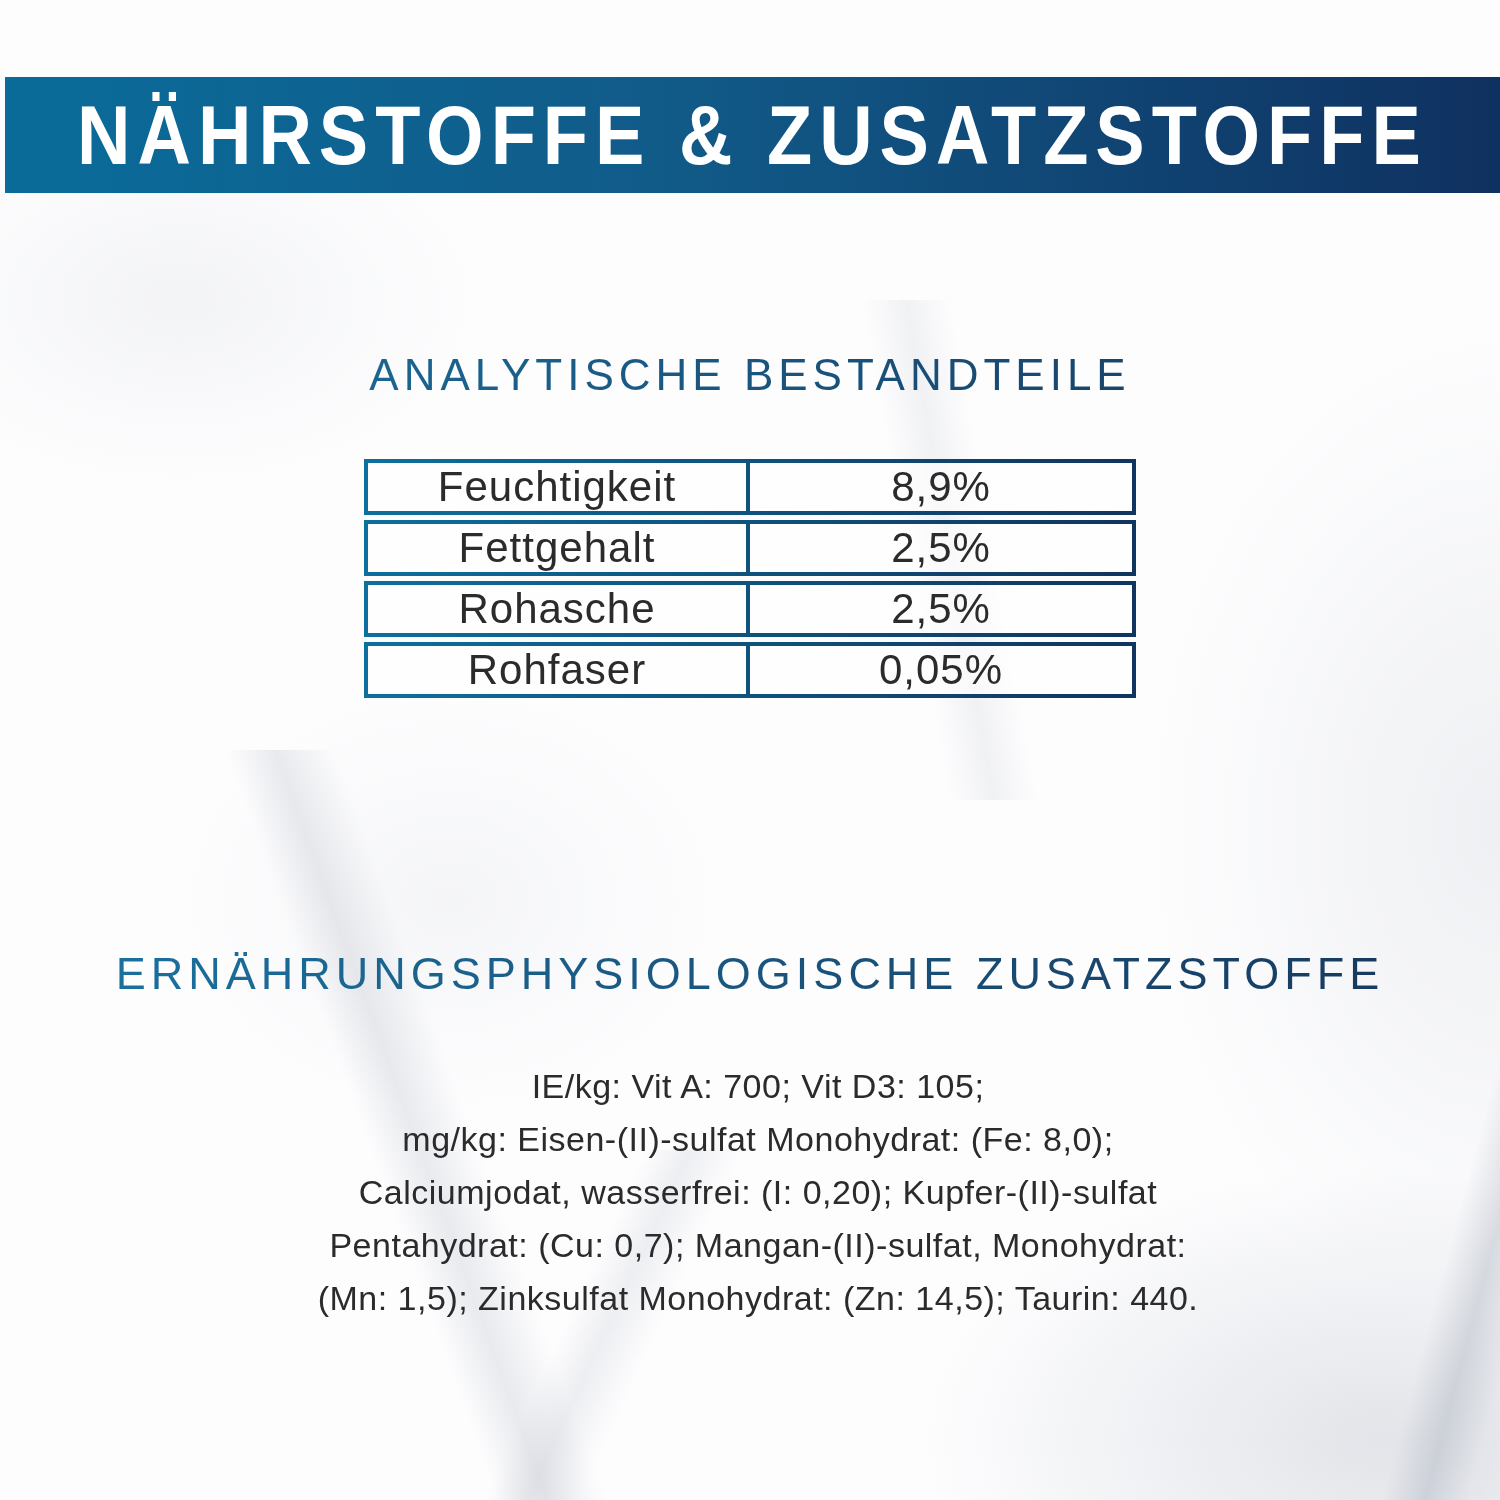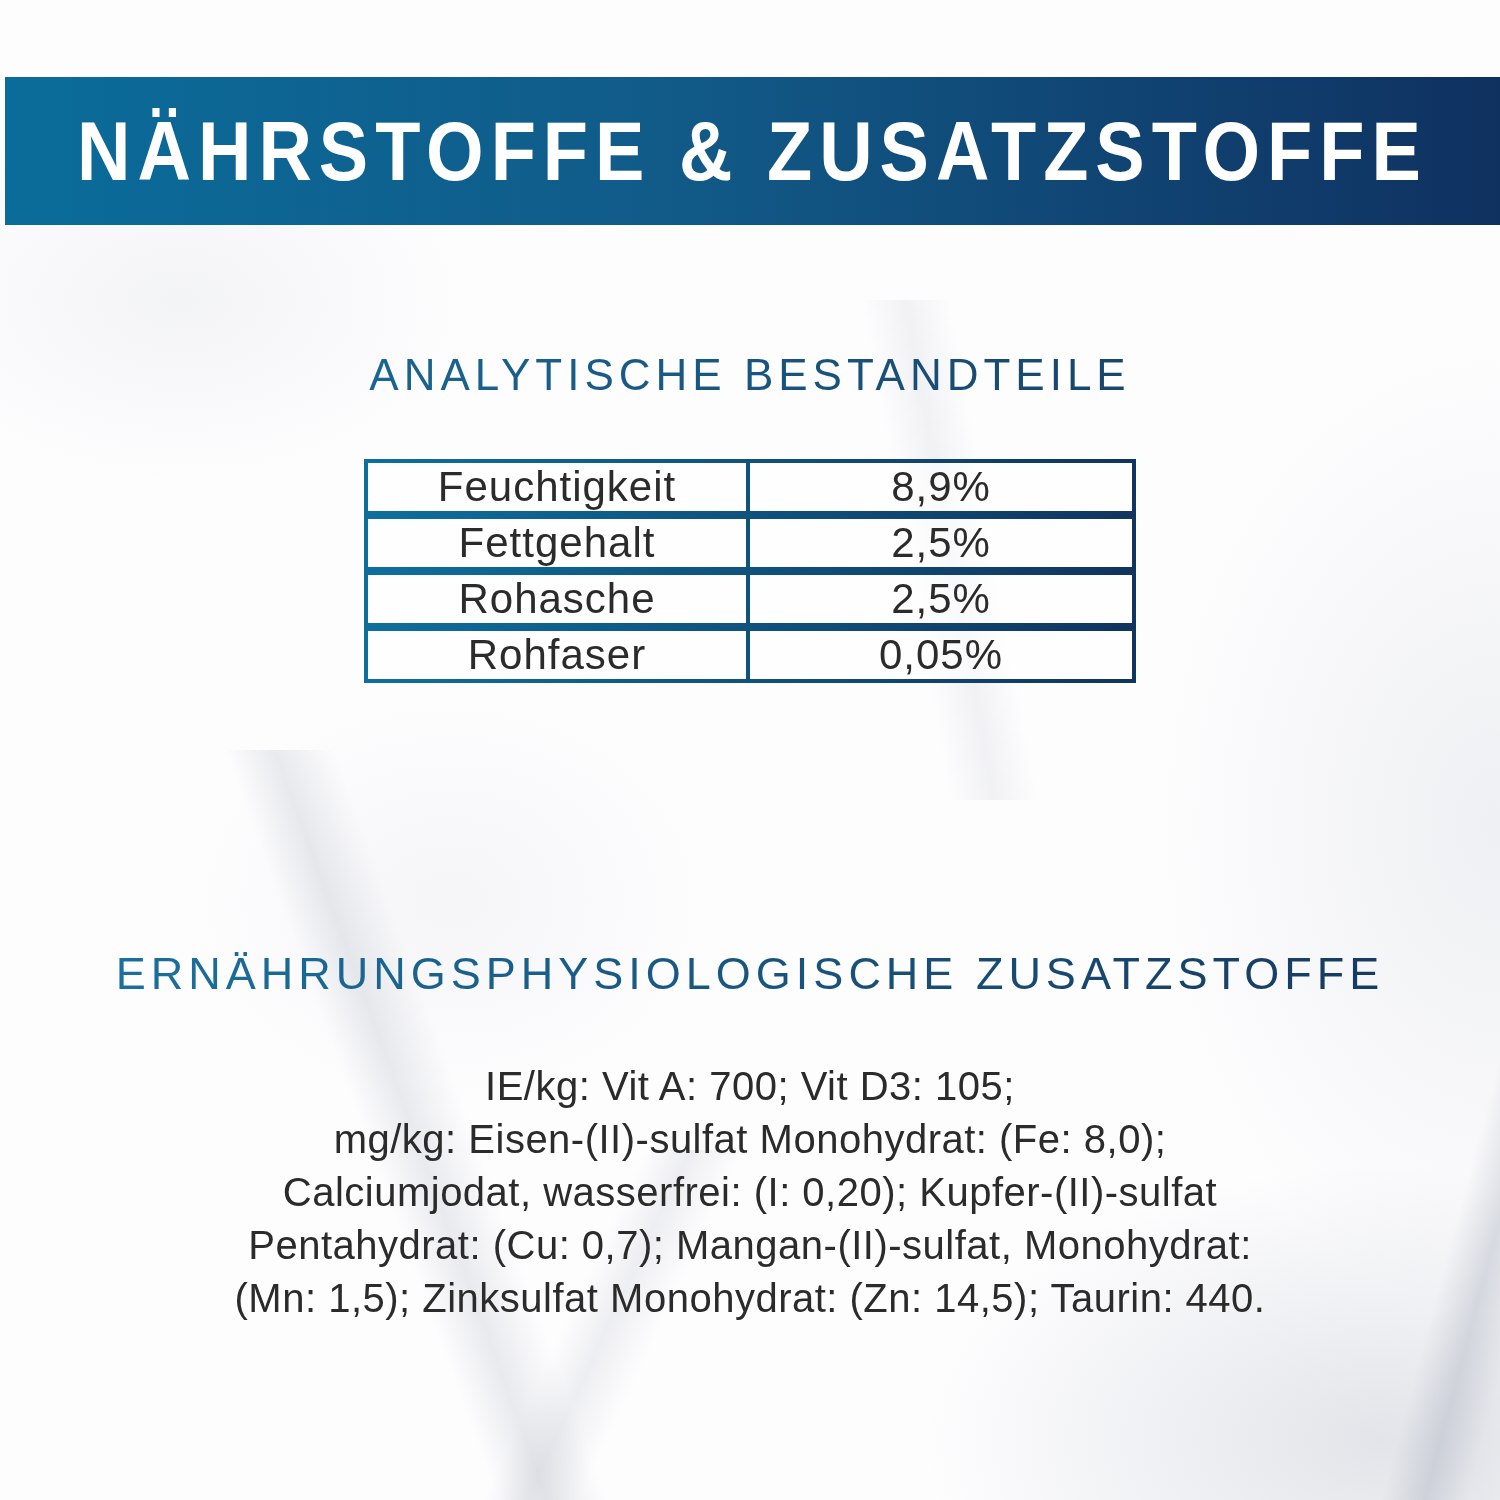--- a/index.html
+++ b/index.html
@@ -39,21 +39,21 @@
       auto, auto;
     background-position:
       0 0, 0 0,
       1050px 950px,
       80px 750px,
       250px 1150px,
       550px 300px,
       0 0, 0 0;
   }
   .banner{
-    position:absolute; left:5px; right:0; top:77px; height:148px;
+    position:absolute; left:5px; right:0; top:77px; height:116px;
     background:linear-gradient(90deg, var(--banner-start) 0%, #115a88 45%, var(--banner-end) 100%);
     display:flex; align-items:center; justify-content:center;
   }
   .banner-title{
     display:inline-block;
     color:#ffffff;
     font-weight:bold;
     font-size:74px;
     letter-spacing:7px;
     white-space:nowrap;
@@ -77,37 +77,38 @@
     text-align:center;
   }
   #analytical-heading{ top:350px; font-size:44px; letter-spacing:5px;}
   #additives-heading{ top:948px; font-size:45px; letter-spacing:5px;}
   .nutrient-table{
     position:absolute; top:459px; left:364px; width:772px;
   }
   .nutrient-row{
     display:flex;
     height:56px;
+    margin-bottom:5px;
     border:4px solid #0f527e;
     border-image:linear-gradient(90deg, var(--table-border-start), var(--table-border-end)) 1;
     background:rgba(255,255,255,0.55);
     text-align:right;
   }
   .nutrient-cell{
     flex:1 1 50%;
     display:flex; align-items:center; justify-content:center;
     font-size:42px;
     letter-spacing:1px;
     color:var(--body-text);
   }
   .nutrient-cell.label{ border-right:4px solid var(--table-divider); }
   .additives-text{
-    position:absolute; top:1060px; left:80px; width:1340px;
+    position:absolute; top:1060px; left:88px; width:1340px;
     text-align:center;
-    font-size:40px;
+    font-size:34px;
     line-height:53px;
     letter-spacing:0.5px;
     color:var(--body-text);
   }
 </style>
 </head>
 <body>
 
 <div class="banner">
   <span class="banner-title">NÄHRSTOFFE &amp; ZUSATZSTOFFE</span>

